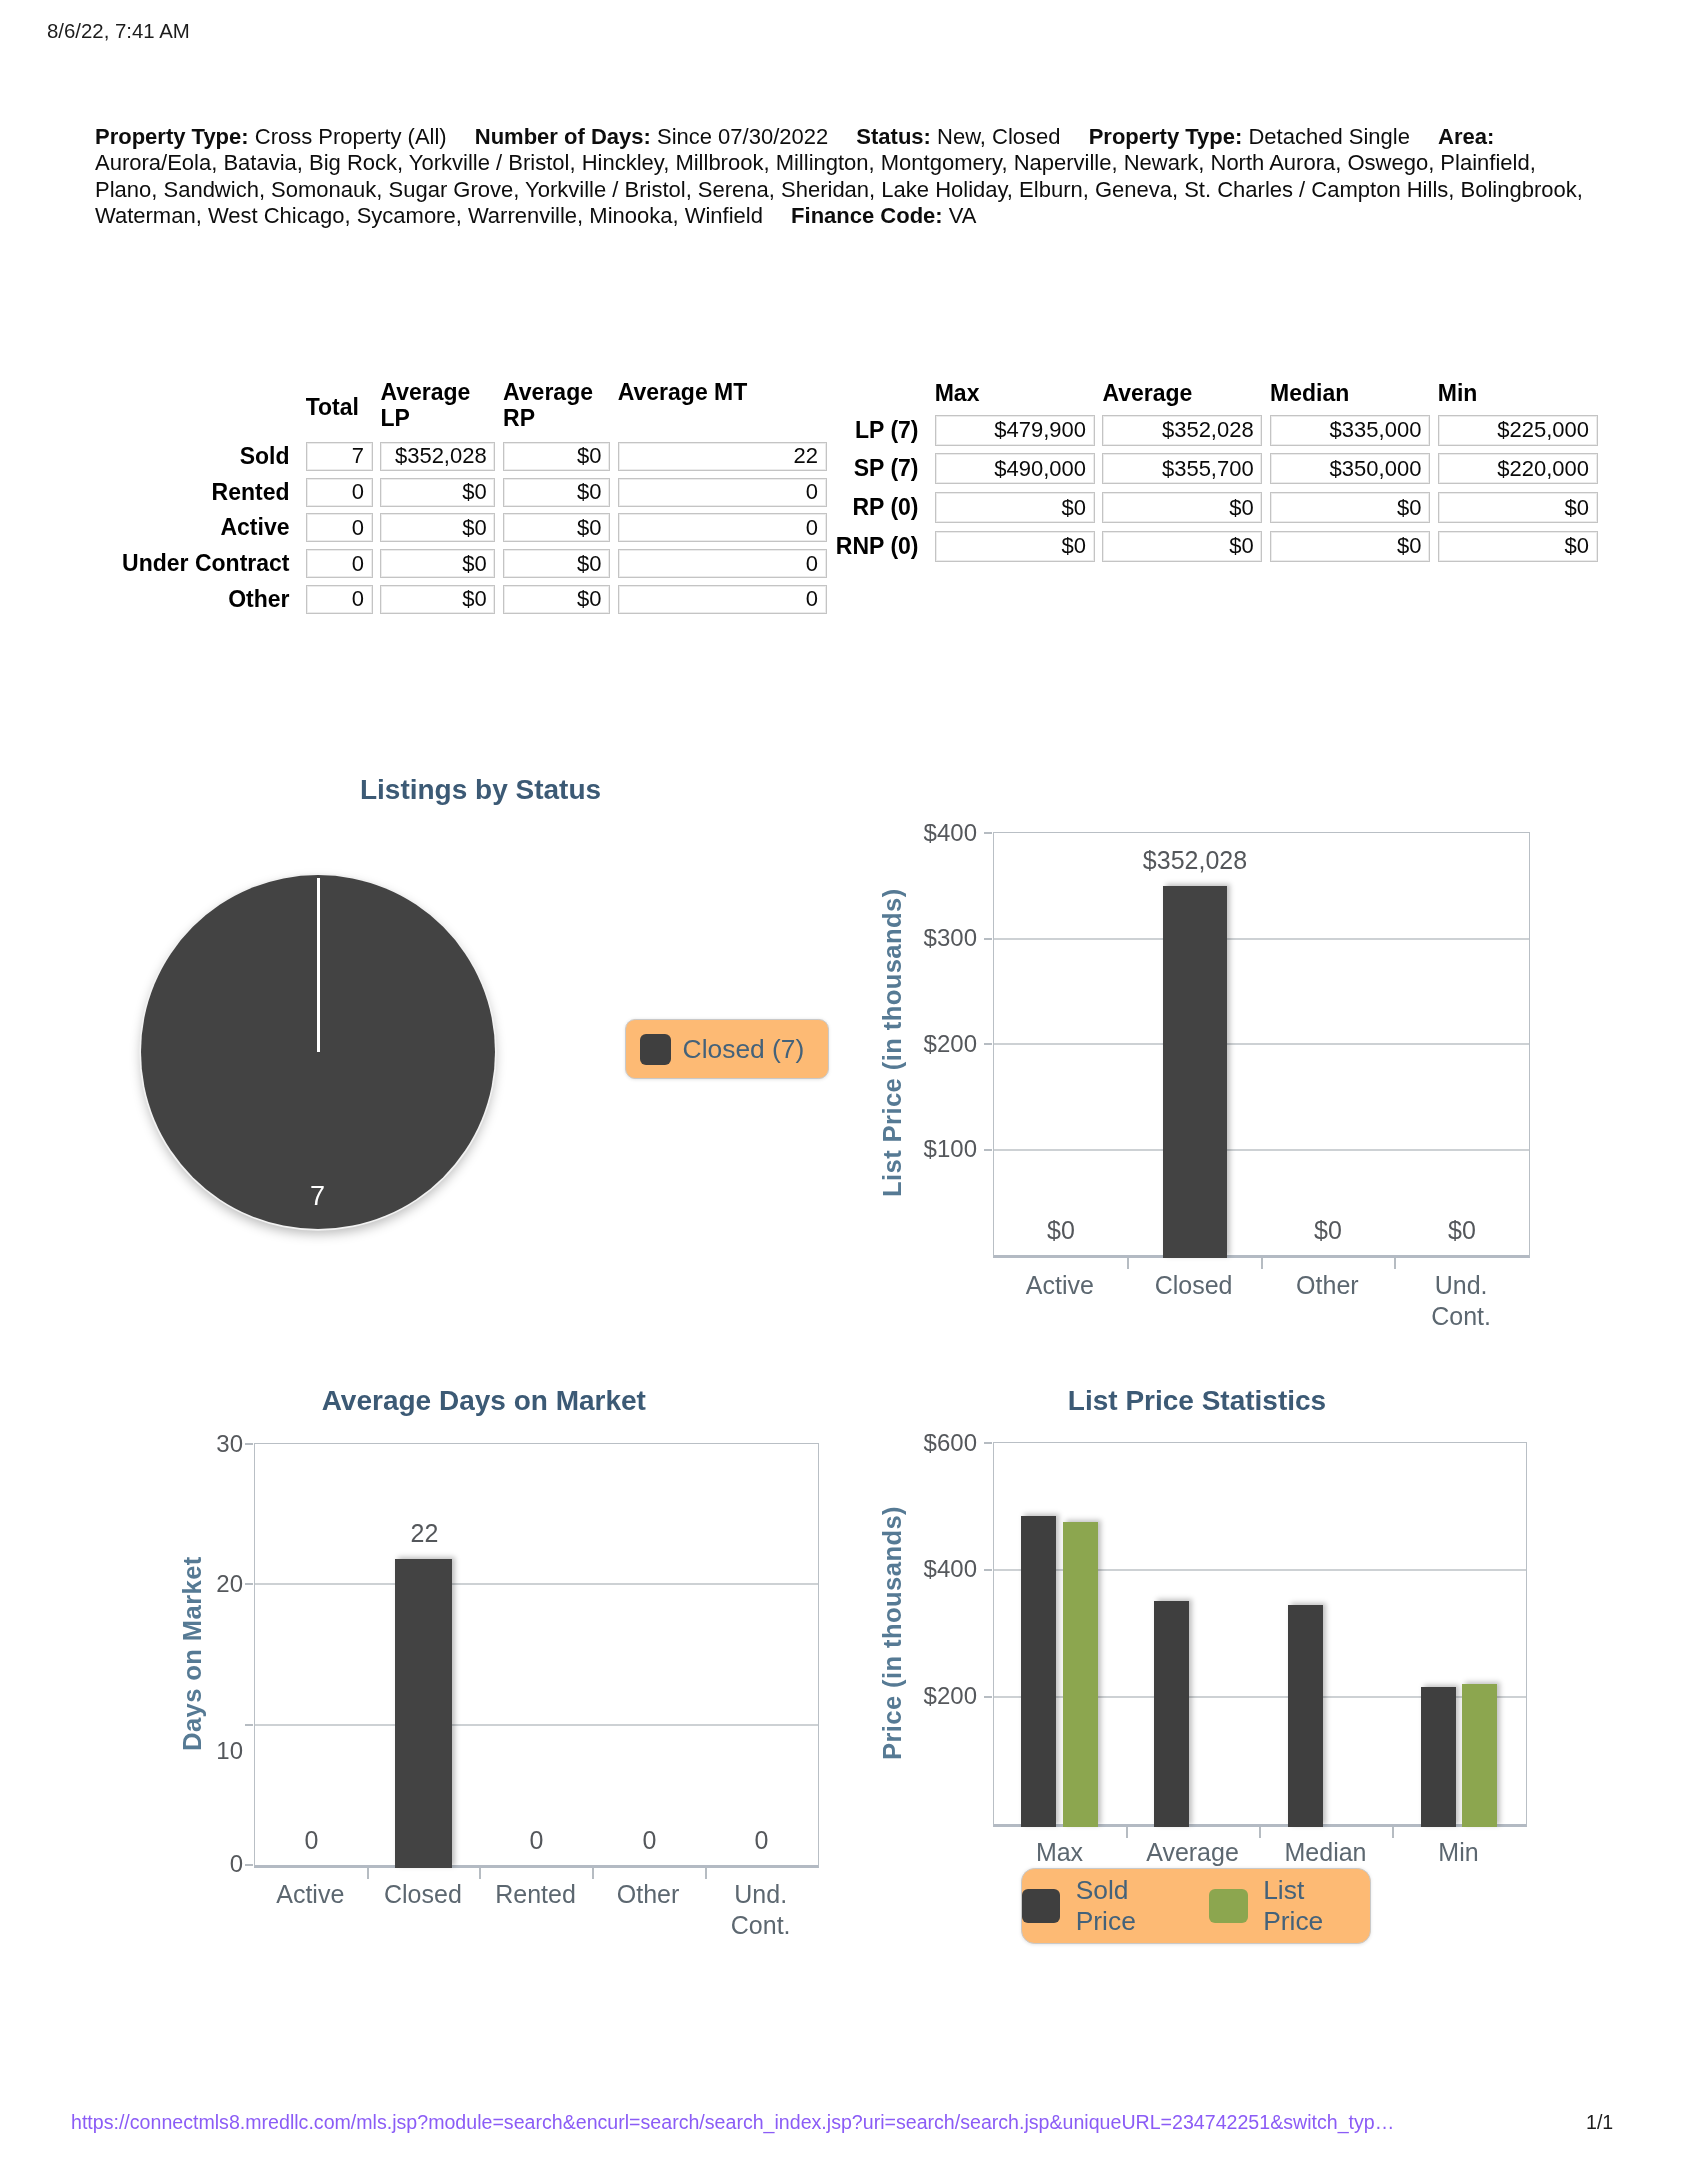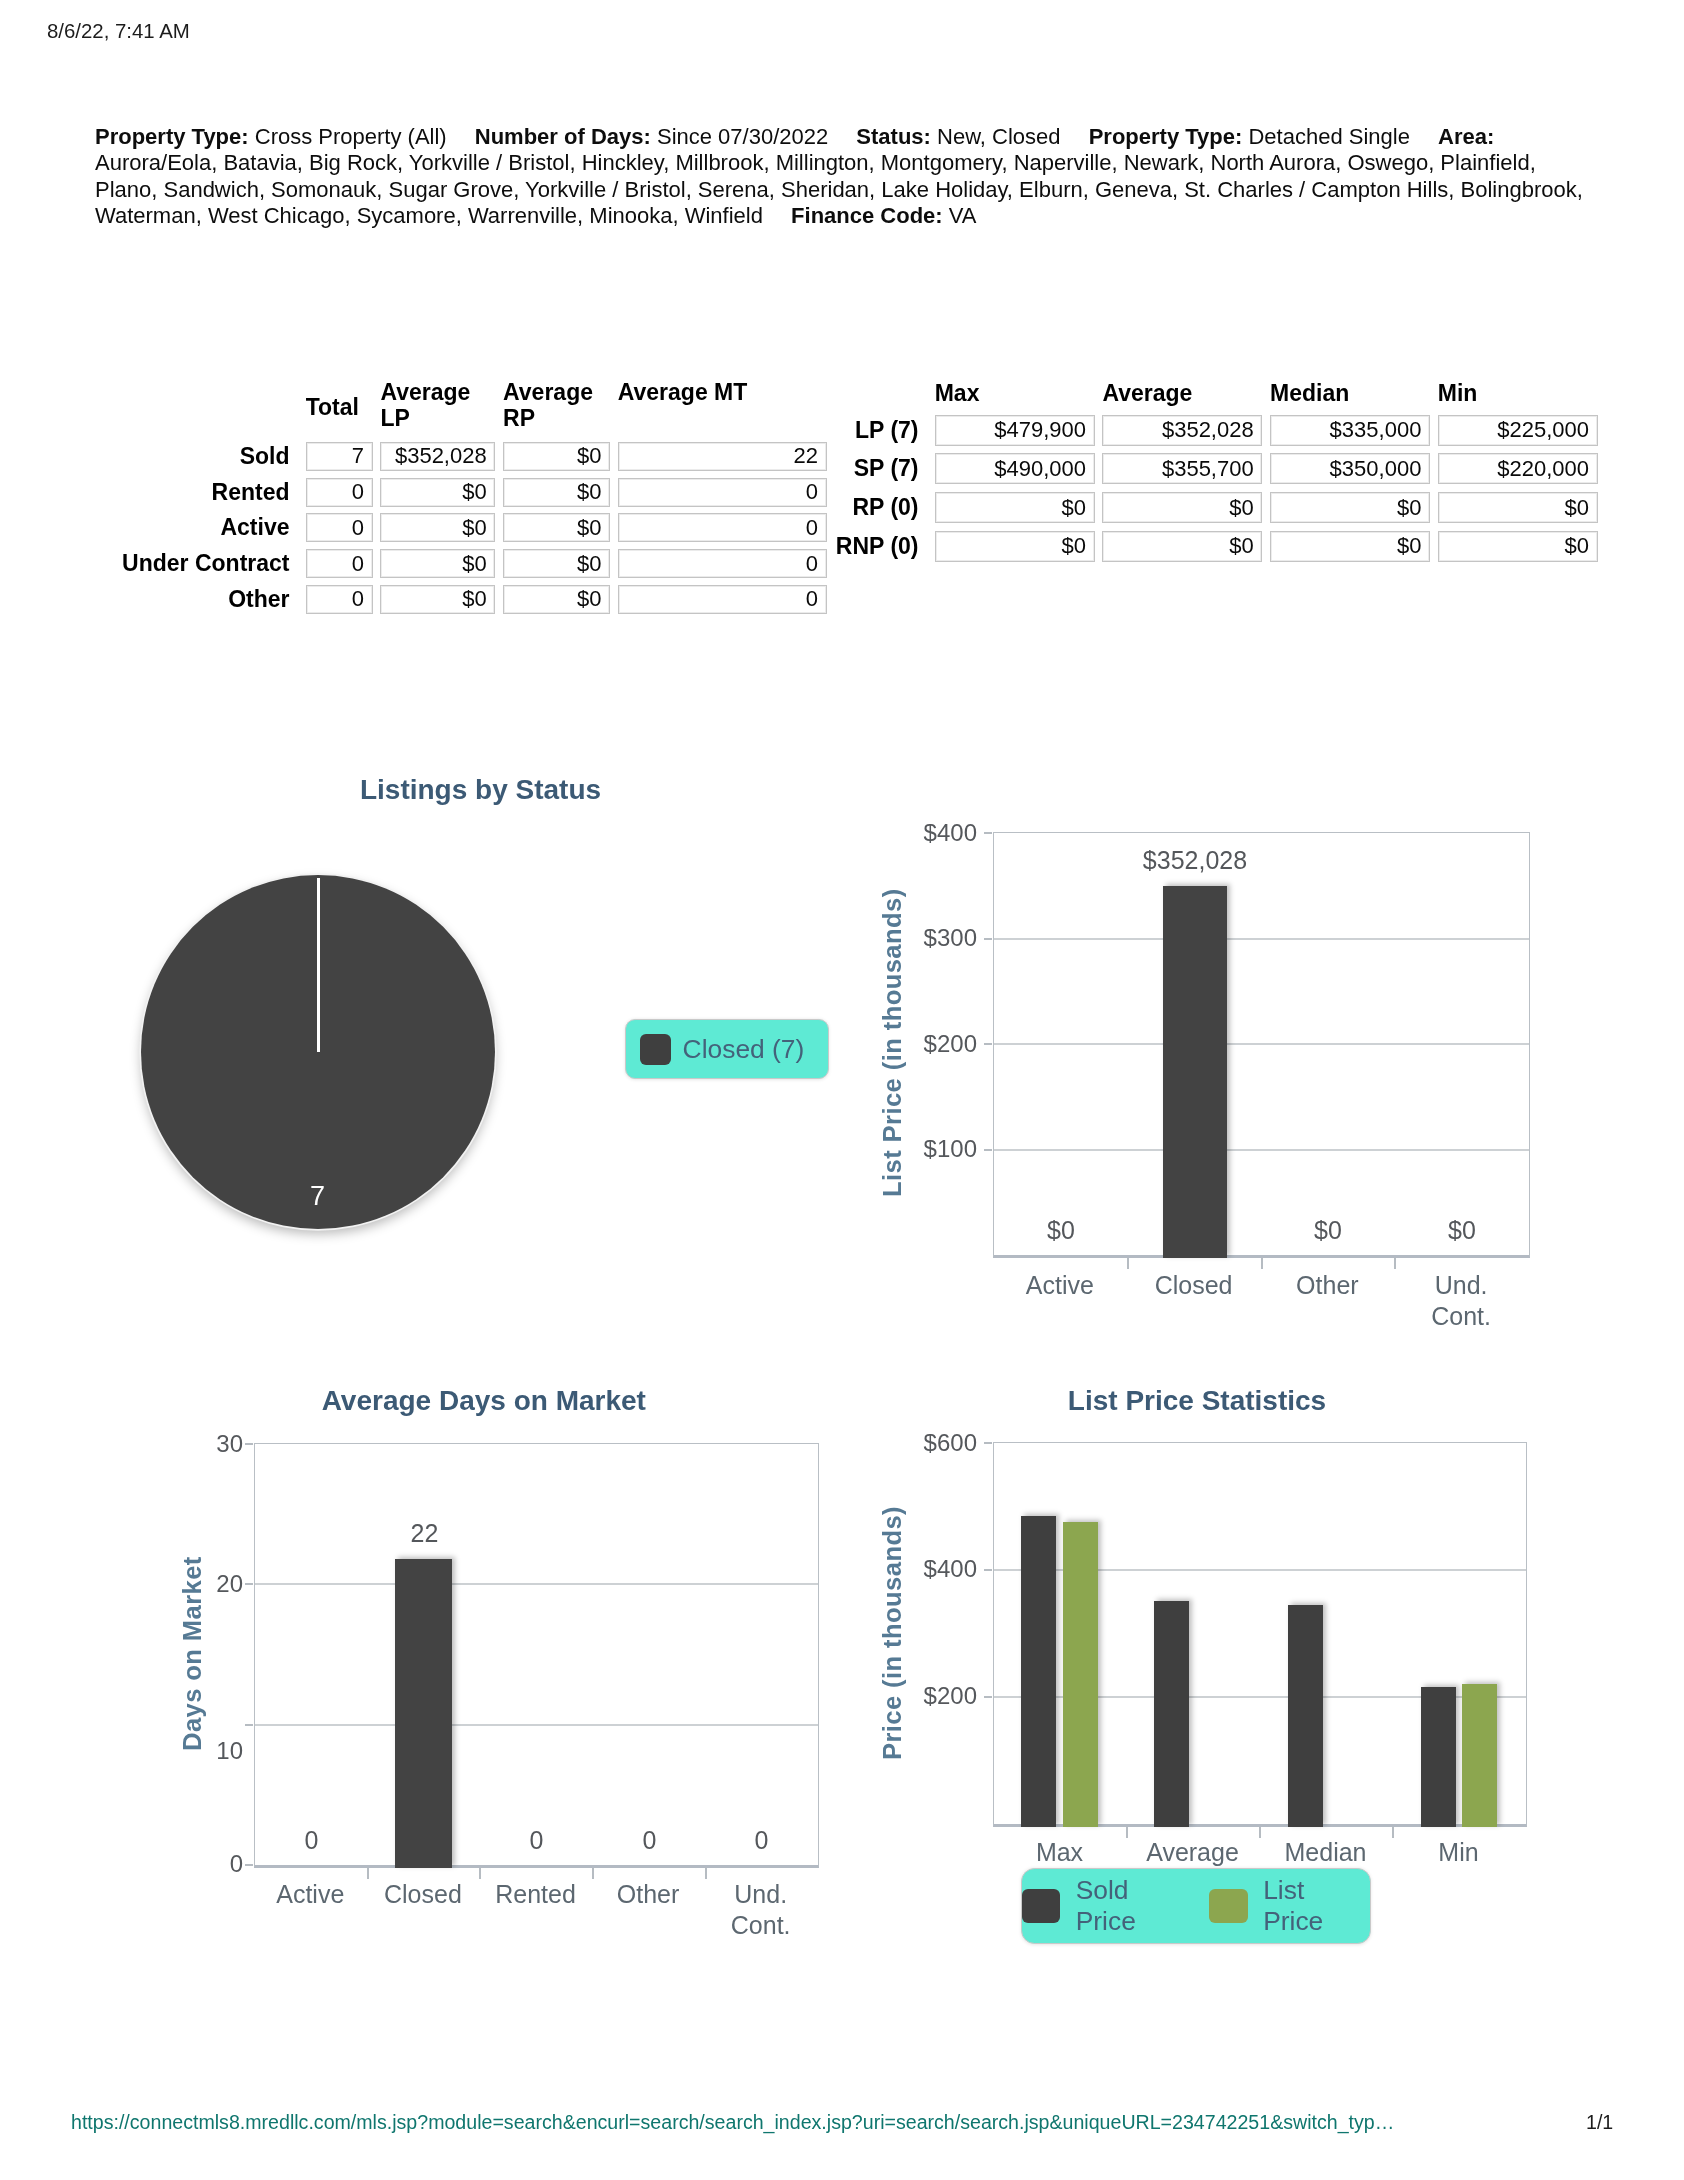--- a/index.html
+++ b/index.html
@@ -2,21 +2,21 @@
 <html style="font-size:13.6px"><head>
 <meta charset="utf-8">
 <title>connectMLS report</title>
 <style>
   html,body{margin:0;padding:0;background:#fff;}
   .page{position:relative;width:1685px;height:2181px;background:#ffffff;overflow:hidden;
         font-family:"Liberation Sans","DejaVu Sans",sans-serif;color:#111;}
   
   .ph-date{position:absolute;left:47px;top:20.4px;font-size:20.4px;color:#1c1c1c;}
   .ph-title{position:absolute;left:0;top:20.4px;width:100%;text-align:center;font-size:20.4px;color:#1c1c1c;}
-  .pf-url{position:absolute;left:71px;top:2111px;font-size:19.6px;color:#0f766e;}
+  .pf-url{position:absolute;left:71px;top:2111px;font-size:19.6px;color:#8b5cf6;}
   .pf-page{position:absolute;left:1586px;top:2111px;font-size:19.6px;color:#1c1c1c;}
   
   .criteria{position:absolute;left:95px;top:124px;width:1497px;font-size:22px;line-height:26.4px;color:#0d0d0d;}
   .criteria b{font-weight:bold;}
   .gap{display:inline-block;width:22px;}
   
   .tbl{position:absolute;display:grid;}
   .tbl-status{left:81px;top:380px;grid-template-columns:217px 67px 115px 107px 209px;
               grid-template-rows:55px repeat(5,29px);column-gap:7.7px;row-gap:6.8px;}
   .tbl-price{left:825px;top:380px;grid-template-columns:102px 160px 160px 160px 160px;
@@ -46,21 +46,21 @@
           display:flex;align-items:center;justify-content:center;width:37px;
           font-size:25.6px;font-weight:bold;color:#567a94;letter-spacing:0.4px;}
   .xlabels{position:absolute;display:flex;}
   .xlabel{text-align:center;font-size:25px;line-height:31px;color:#5c6770;white-space:pre-line;}
   
   .pie{position:absolute;border-radius:50%;background:#434343;
        box-shadow:0 0 0 1.7px #f2f2f2,0 5.1px 12px rgba(0,0,0,0.28);}
   .pie-line{position:absolute;width:2.6px;background:#ffffff;}
   .pie-value{position:absolute;width:51px;text-align:center;font-size:27px;color:#ffffff;}
   
-  .legend{position:absolute;background:#5eead4;border:1.7px solid #c9c9c9;border-radius:10.2px;
+  .legend{position:absolute;background:#fdba74;border:1.7px solid #c9c9c9;border-radius:10.2px;
           display:flex;align-items:center;box-shadow:0 0.9px 3.4px rgba(0,0,0,0.10);}
   .legend-pie{padding-left:13.6px;gap:12px;}
   .legend-lps{justify-content:center;gap:15.3px;border-radius:13.6px;}
   .swatch{display:inline-block;border-radius:6px;}
   .swatch-dark{background:#3f3f3f;}
   .swatch-green{background:#8ca64f;}
   .sw-sm{width:31px;height:31px;}
   .sw-lg{width:39px;height:34px;}
   .legend-label{font-size:26.4px;color:#44627a;}
 </style>

